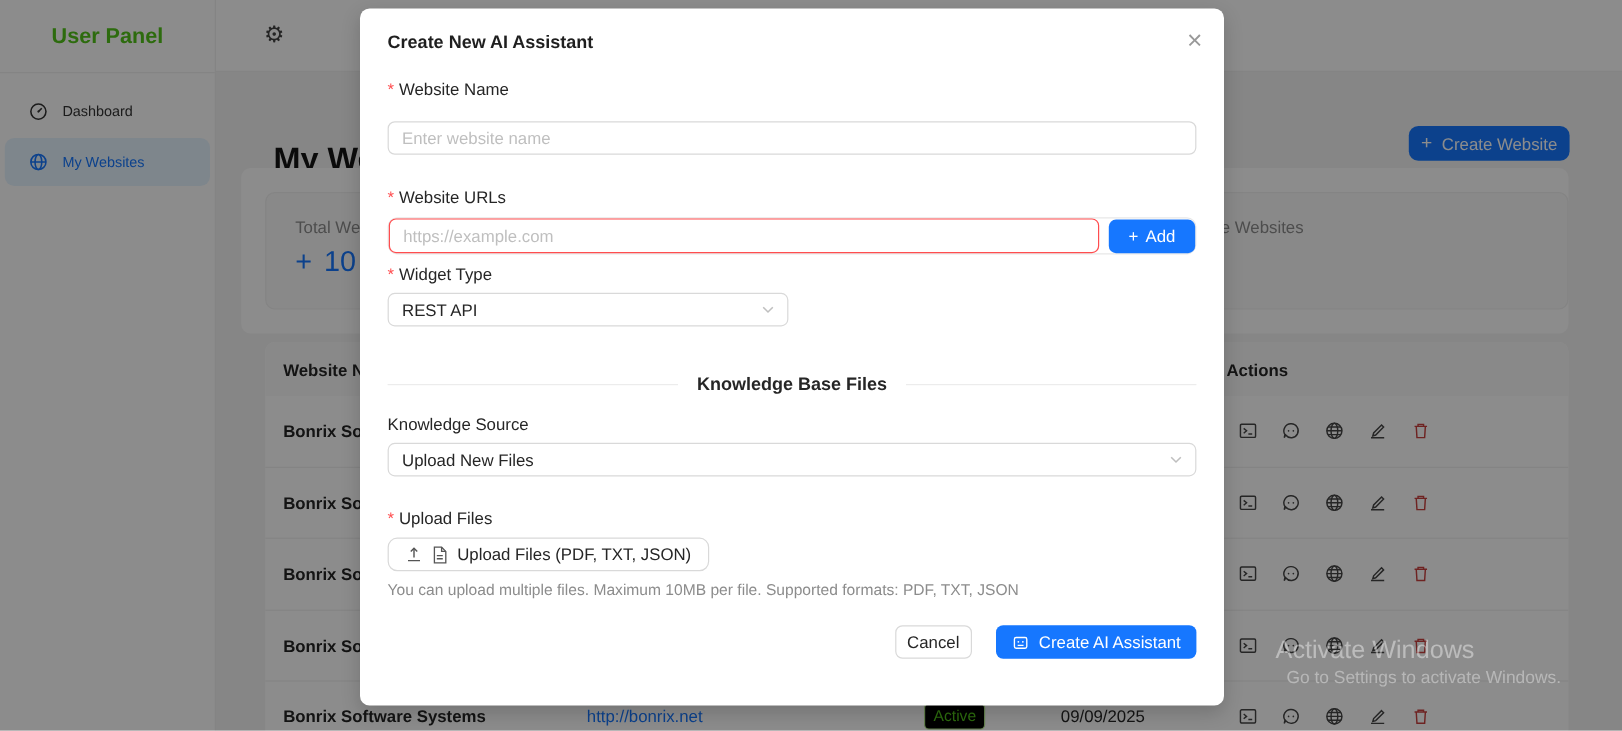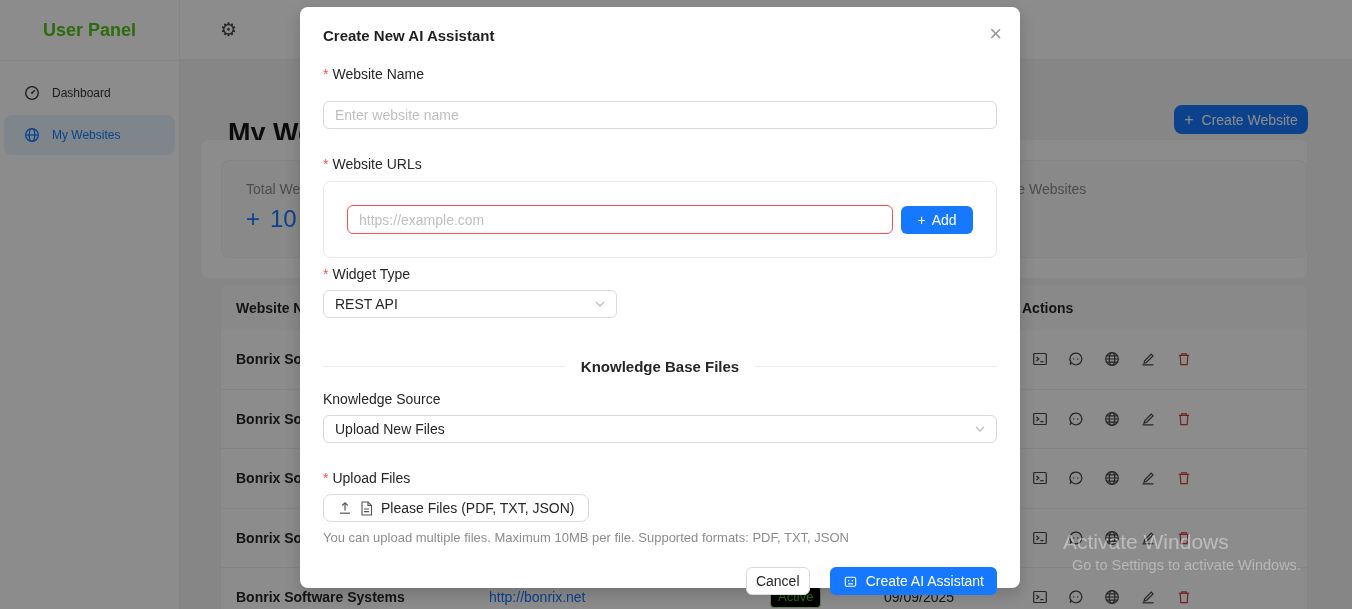--- a/index.html
+++ b/index.html
@@ -67,33 +67,33 @@
          padding:20px 23px;}
   .modal-title{font-size:15px;font-weight:bold;color:#1f1f1f;}
   .modal-close{position:absolute;top:16px;right:18px;font-size:22px;color:#999;line-height:1;cursor:pointer;}
   .f-label{font-size:14px;color:#262626;display:flex;align-items:center;gap:4px;}
   .req{color:#ff4d4f;}
   .lbl-1{margin-top:22px;} .lbl-2{margin-top:27px;} .lbl-3{margin-top:8px;}
   .lbl-4{margin-top:16px;} .lbl-5{margin-top:27px;}
   .t-input{margin-top:19px;width:100%;height:28px;box-sizing:border-box;border:1px solid #d9d9d9;
            border-radius:6px;padding:0 11px;font-size:14px;font-family:inherit;color:#262626;outline:none;}
   .t-input::placeholder{color:#bfbfbf;}
-  .url-group{margin-top:9px;border:1px solid #e8e8e8;border-radius:8px;padding:23px;display:flex;
+  .url-group{margin-top:9px;border:1px solid #e8e8e8;border-radius:8px;padding:0;display:flex;
              gap:8px;align-items:center;}
   .url-input{flex:1;height:29px;box-sizing:border-box;border:1px solid #ff4d4f;border-radius:6px;
              padding:0 11px;font-size:14px;font-family:inherit;outline:none;}
   .url-input::placeholder{color:#bfbfbf;}
   .add-btn{width:72px;height:28px;background:#1677ff;color:#fff;border:none;border-radius:6px;
            font-size:14px;display:flex;align-items:center;justify-content:center;gap:6px;
            cursor:pointer;font-family:inherit;}
   .err{margin-top:9px;color:#ff4d4f;font-size:14px;}
   .select{margin-top:8px;height:28px;box-sizing:border-box;border:1px solid #d9d9d9;border-radius:6px;
           padding:0 11px;font-size:14px;display:flex;align-items:center;justify-content:space-between;
           background:#fff;cursor:pointer;}
-  .select.narrow{width:294px;}
+  .select.narrow{width:334px;}
   .divider{margin-top:40px;display:flex;align-items:center;gap:16px;}
   .divider .line{flex:1;height:1px;background:#ececec;}
   .divider .d-text{font-size:15px;font-weight:bold;color:#262626;white-space:nowrap;}
   .upload-btn{margin-top:8px;height:28px;display:inline-flex;align-items:center;gap:8px;
               padding:0 14px;border:1px solid #d9d9d9;border-radius:8px;background:#fff;font-size:14px;
               color:#262626;cursor:pointer;font-family:inherit;}
   .hint{margin-top:8px;font-size:13px;color:#8c8c8c;}
   .m-footer{margin-top:22px;display:flex;justify-content:flex-end;gap:20px;}
   .cancel-btn{width:64px;height:28px;background:#fff;border:1px solid #d9d9d9;border-radius:6px;
               font-size:14px;color:#262626;cursor:pointer;font-family:inherit;}
@@ -452,21 +452,21 @@
           <path d="M2 12.2h10"></path>
       </svg>
     </span>
     <span>
       <svg width="13" height="15" viewBox="0 0 13 15" fill="none" stroke="#555" stroke-width="1.1">
         <path d="M2 1h6l3.5 3.5V14H2z"></path>
           <path d="M8 1v3.5h3.5"></path>
           <path d="M4 8h5M4 10.6h5"></path>
       </svg>
     </span>
-    <span>Please Files (PDF, TXT, JSON)</span>
+    <span>Upload Files (PDF, TXT, JSON)</span>
   </button>
   <div class="hint">You can upload multiple files. Maximum 10MB per file. Supported formats: PDF, TXT, JSON</div>
 
   <div class="m-footer">
     <button class="cancel-btn">Cancel</button>
     <button class="submit-btn">
       <span>
         <svg width="15" height="15" viewBox="0 0 16 16" fill="none" stroke="#fff" stroke-width="1.2">
           <rect x="2.5" y="3.5" width="11" height="9.5" rx="1.5"></rect>
           <circle cx="6" cy="7.3" r="0.8" fill="#fff" stroke="none"></circle>

